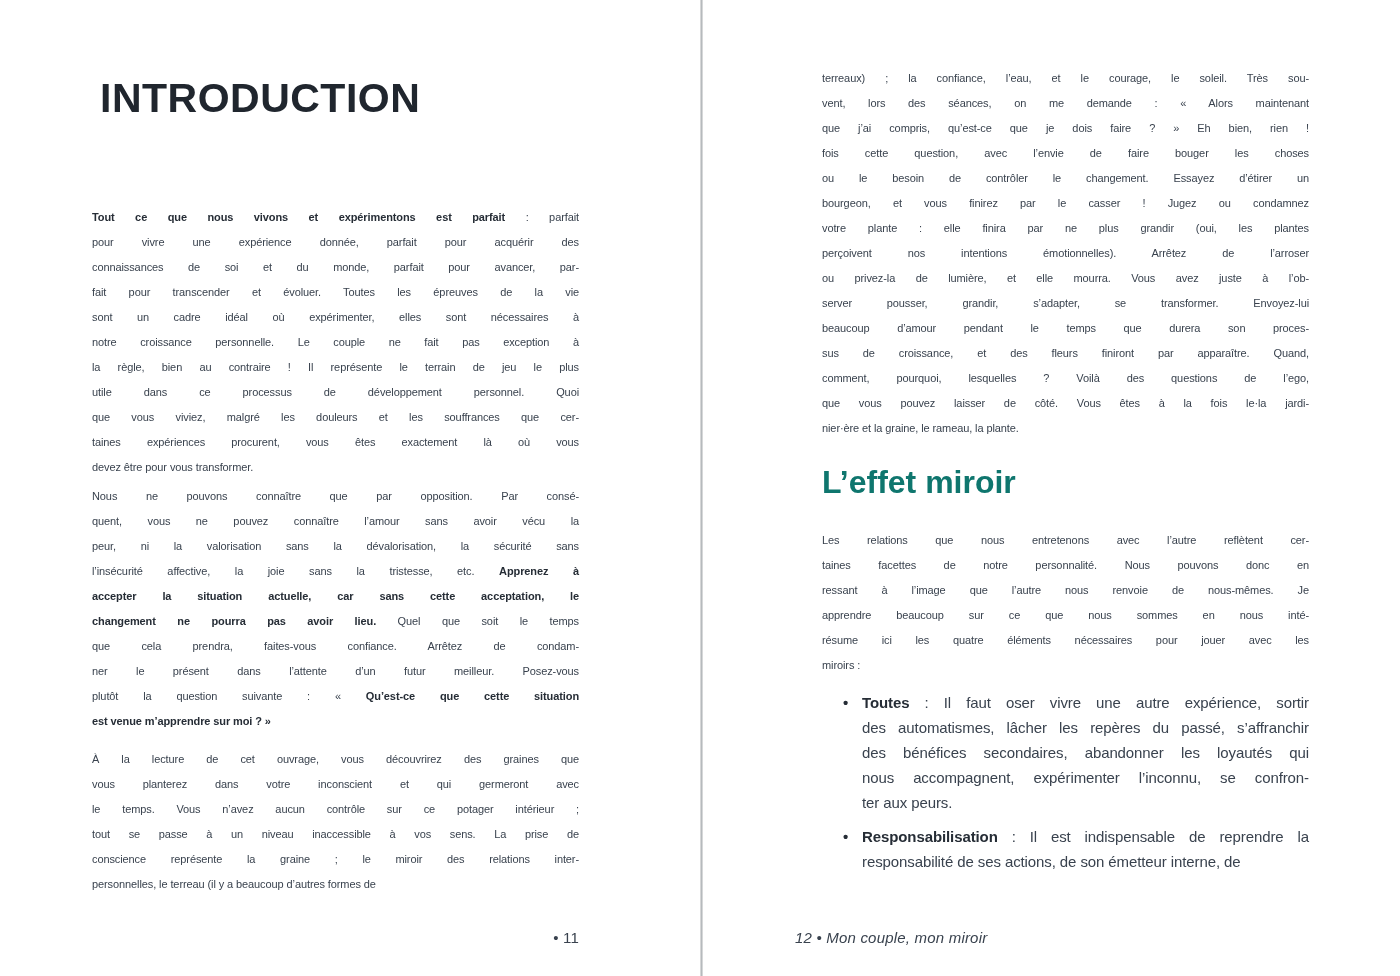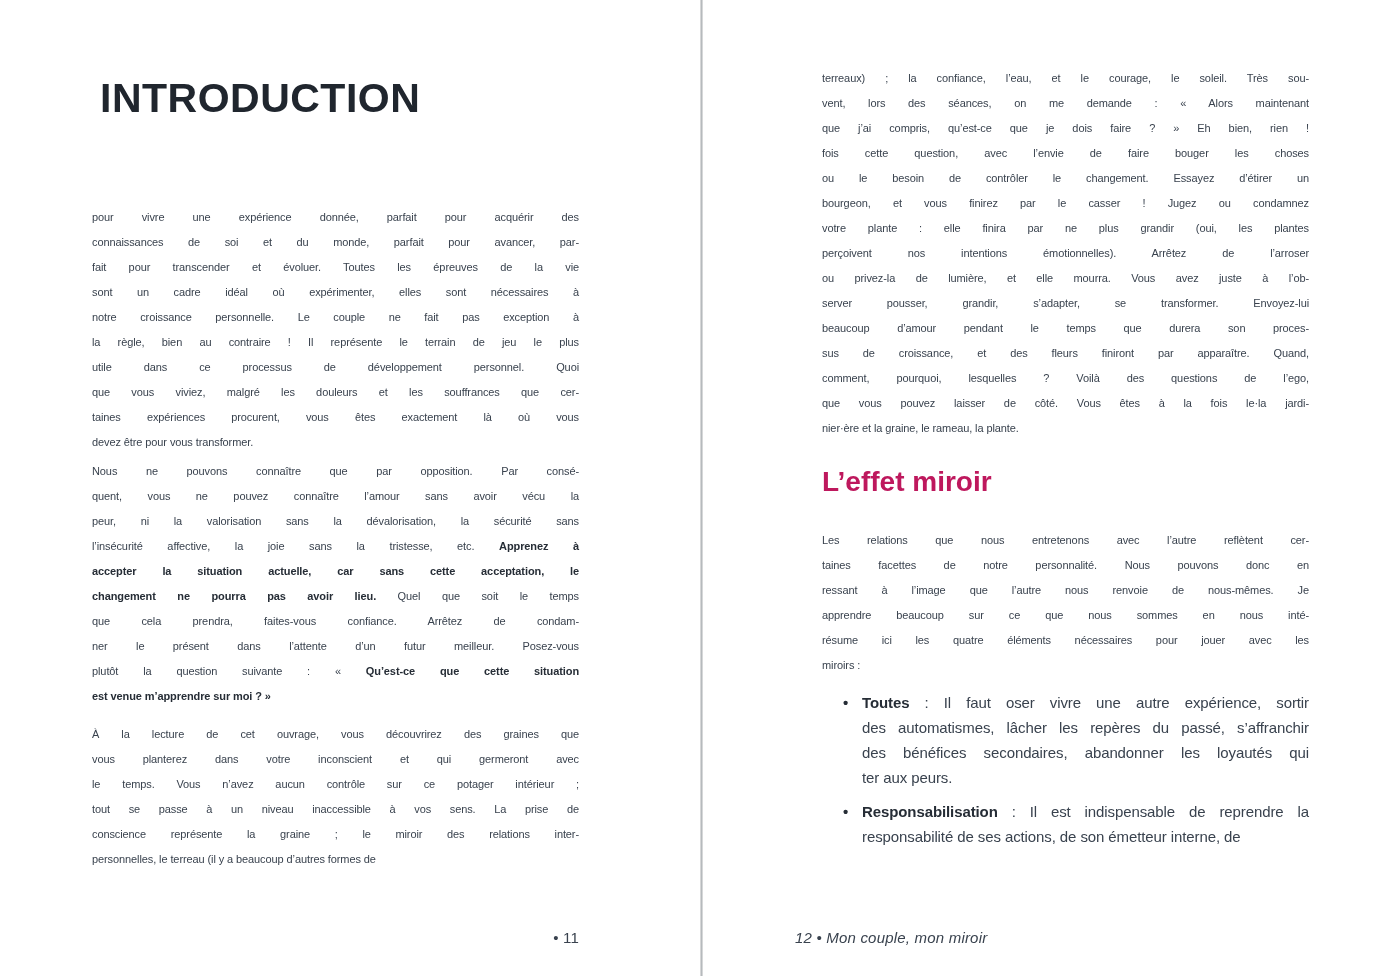--- a/index.html
+++ b/index.html
@@ -38,24 +38,24 @@
   .title {
     margin: 0 0 82px 8px;
     font-size: 41px;
     line-height: 50px;
     font-weight: bold;
     letter-spacing: 0.5px;
     color: #20262e;
   }
   .heading {
     margin: 26px 0 0 0;
-    font-size: 28px;
+    font-size: 32px;
     line-height: 30px;
     font-weight: bold;
-    color: #be185d;
+    color: #0f766e;
   }
   .para {
     font-size: 11px;
     line-height: 25px;
     letter-spacing: -0.1px;
   }
   .para b, .bullet b { color: #262d36; }
   .mt12 { margin-top: 4px; }
   .mt13 { margin-top: 13px; }
   .mt31 { margin-top: 31px; }
@@ -94,20 +94,21 @@
 </style>
 </head>
 <body>
 
 <div>
 
   <section class="page page-left">
     <div class="col col-left">
       <h1 class="title">INTRODUCTION</h1>
       <div class="para">
+          <div class="tline"><b>Tout ce que nous vivons et expérimentons est parfait</b> : parfait</div>
           <div class="tline">pour vivre une expérience donnée, parfait pour acquérir des</div>
           <div class="tline">connaissances de soi et du monde, parfait pour avancer, par-</div>
           <div class="tline">fait pour transcender et évoluer. Toutes les épreuves de la vie</div>
           <div class="tline">sont un cadre idéal où expérimenter, elles sont nécessaires à</div>
           <div class="tline">notre croissance personnelle. Le couple ne fait pas exception à</div>
           <div class="tline">la règle, bien au contraire ! Il représente le terrain de jeu le plus</div>
           <div class="tline">utile dans ce processus de développement personnel. Quoi</div>
           <div class="tline">que vous viviez, malgré les douleurs et les souffrances que cer-</div>
           <div class="tline">taines expériences procurent, vous êtes exactement là où vous</div>
           <div class="tline tline-last">devez être pour vous transformer.</div>
@@ -166,20 +167,21 @@
           <div class="tline">résume ici les quatre éléments nécessaires pour jouer avec les</div>
           <div class="tline tline-last">miroirs :</div>
         </div>
       <div class="bullets">
         <div class="bullet">
           <span class="dot">•</span>
           <div class="btext">
               <div class="tline"><b>Toutes</b> : Il faut oser vivre une autre expérience, sortir</div>
               <div class="tline">des automatismes, lâcher les repères du passé, s’affranchir</div>
               <div class="tline">des bénéfices secondaires, abandonner les loyautés qui</div>
+              <div class="tline">nous accompagnent, expérimenter l’inconnu, se confron-</div>
               <div class="tline tline-last">ter aux peurs.</div>
             </div>
         </div>
         <div class="bullet">
           <span class="dot">•</span>
           <div class="btext">
               <div class="tline"><b>Responsabilisation</b> : Il est indispensable de reprendre la</div>
               <div class="tline tline-last">responsabilité de ses actions, de son émetteur interne, de</div>
             </div>
         </div>

